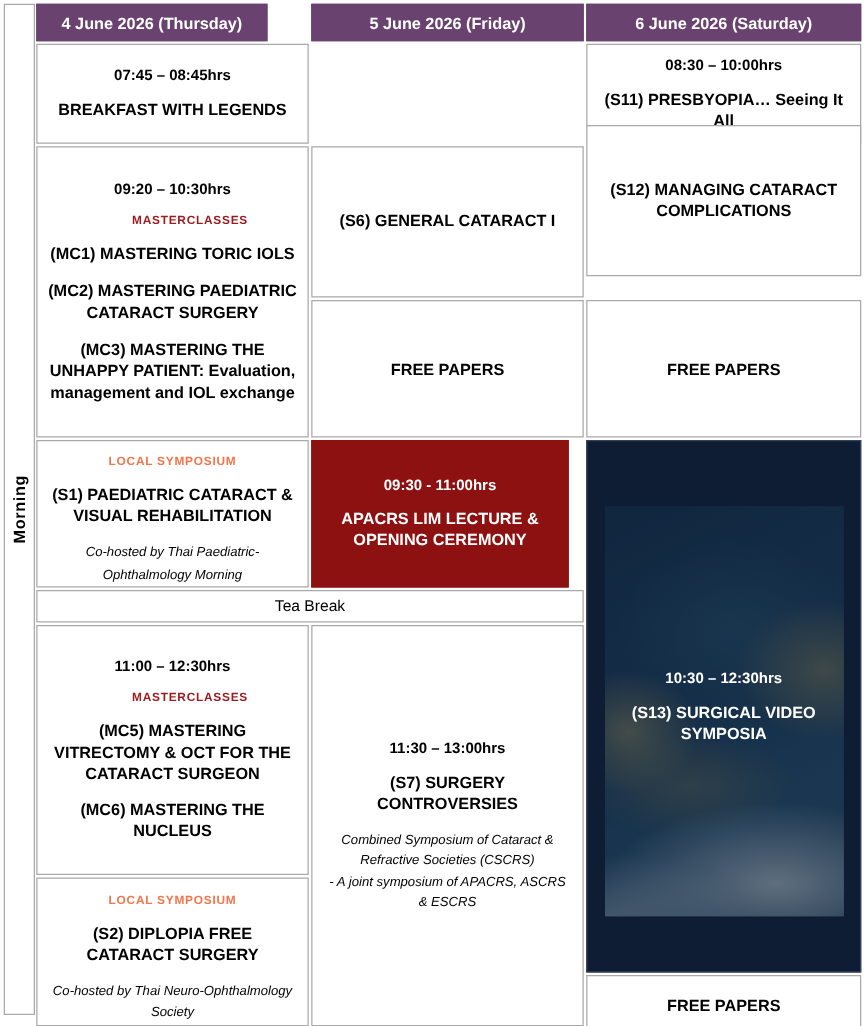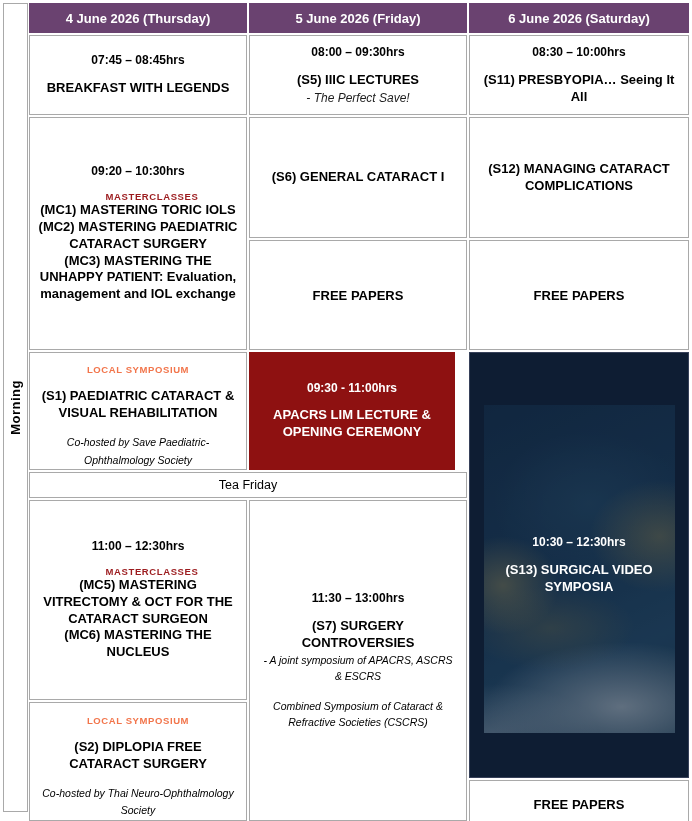--- a/index.html
+++ b/index.html
@@ -16,21 +16,21 @@
   .lim{background:#8e1111;border-color:#8e1111;color:#fff;}
   .navy{background:#0e1d33;border-color:#37415a;padding:16px;}
   .time{font-weight:700;font-size:12px;}
   .title{font-weight:700;font-size:13px;line-height:1.3;margin-top:13px;max-width:204px;}
   .title.solo{margin-top:0;}
   .sub{font-style:italic;font-size:12px;margin-top:2px;color:#1c1c1c;}
   .tag{font-size:9.5px;font-weight:700;letter-spacing:.6px;margin-top:13px;}
   .tag.first{margin-top:12px;}
   .tag-mc{color:#9c1b1e;padding-left:28px;}
   .tag-local{color:#f2754b;}
-  .mc-item{font-weight:700;font-size:13px;line-height:1.3;max-width:204px;}
+  .mc-item{font-weight:700;font-size:13px;line-height:1.3;margin-top:13px;max-width:204px;}
   .note{font-style:italic;font-size:10.5px;line-height:1.7;margin-top:12px;max-width:196px;}
   .note.tight{line-height:1.5;margin-top:14px;}
   .note.tight2{line-height:1.5;margin-top:2px;}
   .tea{font-size:12.5px;}
   .fp{font-weight:700;font-size:13px;}
   .spine{
     position:absolute;box-sizing:border-box;left:3px;top:3px;width:25px;height:809px;
     border:1px solid #a9a9a9;background:#fff;display:flex;align-items:center;justify-content:center;
   }
   .spine span{
@@ -60,97 +60,92 @@
 </style>
 </head>
 <body>
 
 <div id="stage">
 
   <div class="spine">
     <span>Morning</span>
   </div>
 
-  <div class="cell hdr" style="left:29px;top:3px;width:218px;height:30px">
+  <div class="cell hdr" style="left:29px;top:3px;width:185px;height:30px">
     <span>4 June 2026 (Thursday)</span>
   </div>
   <div class="cell hdr" style="left:249px;top:3px;width:218px;height:30px">
     <span>5 June 2026 (Friday)</span>
   </div>
   <div class="cell hdr" style="left:469px;top:3px;width:220px;height:30px">
     <span>6 June 2026 (Saturday)</span>
   </div>
 
   <div class="cell" style="left:29px;top:35px;width:218px;height:80px">
     <div class="time">07:45 – 08:45hrs</div>
     <div class="title">BREAKFAST WITH LEGENDS</div>
-  </div>
-  <div class="cell" style="left:249px;top:35px;width:218px;height:80px">
-    <div class="time">08:00 – 09:30hrs</div>
-    <div class="title">(S5) IIIC LECTURES</div>
-    <div class="sub">- The Perfect Save!</div>
   </div>
   <div class="cell" style="left:469px;top:35px;width:220px;height:80px">
     <div class="time">08:30 – 10:00hrs</div>
     <div class="title">(S11) PRESBYOPIA… Seeing It All</div>
   </div>
 
   <div class="cell" style="left:29px;top:117px;width:218px;height:233px">
     <div class="time">09:20 – 10:30hrs</div>
     <div class="tag tag-mc">MASTERCLASSES</div>
     <div class="mc-item">(MC1) MASTERING TORIC IOLS</div>
     <div class="mc-item">(MC2) MASTERING PAEDIATRIC CATARACT SURGERY</div>
     <div class="mc-item">(MC3) MASTERING THE UNHAPPY PATIENT: Evaluation, management and IOL exchange</div>
   </div>
   <div class="cell" style="left:249px;top:117px;width:218px;height:121px">
     <div class="title solo">(S6) GENERAL CATARACT I</div>
   </div>
-  <div class="cell" style="left:469px;top:117px;width:220px;height:121px">
+  <div class="cell" style="left:469px;top:100px;width:220px;height:121px">
     <div class="title solo">(S12) MANAGING CATARACT COMPLICATIONS</div>
   </div>
   <div class="cell" style="left:249px;top:240px;width:218px;height:110px">
     <div class="fp">FREE PAPERS</div>
   </div>
   <div class="cell" style="left:469px;top:240px;width:220px;height:110px">
     <div class="fp">FREE PAPERS</div>
   </div>
 
   <div class="cell" style="left:29px;top:352px;width:218px;height:118px">
     <div class="tag tag-local first">LOCAL SYMPOSIUM</div>
     <div class="title">(S1) PAEDIATRIC CATARACT &amp; VISUAL REHABILITATION</div>
-    <div class="note">Co-hosted by Save Paediatric-Ophthalmology Society</div>
+    <div class="note">Co-hosted by Thai Paediatric-Ophthalmology Morning</div>
   </div>
   <div class="cell lim" style="left:249px;top:352px;width:206px;height:118px">
     <div class="time">09:30 - 11:00hrs</div>
     <div class="title" style="margin-top:12px">APACRS LIM LECTURE &amp; OPENING CEREMONY</div>
   </div>
 
   <div class="cell navy" style="left:469px;top:352px;width:220px;height:426px">
     <div class="photo"></div>
     <div class="photo-caption">
       <div class="time">10:30 – 12:30hrs</div>
       <div class="title">(S13) SURGICAL VIDEO SYMPOSIA</div>
     </div>
   </div>
 
   <div class="cell" style="left:29px;top:472px;width:438px;height:26px;padding:2px">
-    <div class="tea">Tea Friday</div>
+    <div class="tea">Tea Break</div>
   </div>
 
   <div class="cell" style="left:29px;top:500px;width:218px;height:200px">
     <div class="time">11:00 – 12:30hrs</div>
     <div class="tag tag-mc">MASTERCLASSES</div>
     <div class="mc-item">(MC5) MASTERING VITRECTOMY &amp; OCT FOR THE CATARACT SURGEON</div>
     <div class="mc-item">(MC6) MASTERING THE NUCLEUS</div>
   </div>
   <div class="cell" style="left:249px;top:500px;width:218px;height:321px">
     <div class="time">11:30 – 13:00hrs</div>
     <div class="title">(S7) SURGERY CONTROVERSIES</div>
+    <div class="note tight">Combined Symposium of Cataract &amp; Refractive Societies (CSCRS)</div>
     <div class="note tight2">- A joint symposium of APACRS, ASCRS &amp; ESCRS</div>
-    <div class="note tight">Combined Symposium of Cataract &amp; Refractive Societies (CSCRS)</div>
   </div>
 
   <div class="cell" style="left:29px;top:702px;width:218px;height:119px">
     <div class="tag tag-local first">LOCAL SYMPOSIUM</div>
     <div class="title">(S2) DIPLOPIA FREE CATARACT SURGERY</div>
     <div class="note">Co-hosted by Thai Neuro-Ophthalmology Society</div>
   </div>
   <div class="cell" style="left:469px;top:780px;width:220px;height:70px;justify-content:flex-start;padding-top:16px">
     <div class="fp">FREE PAPERS</div>
   </div>

